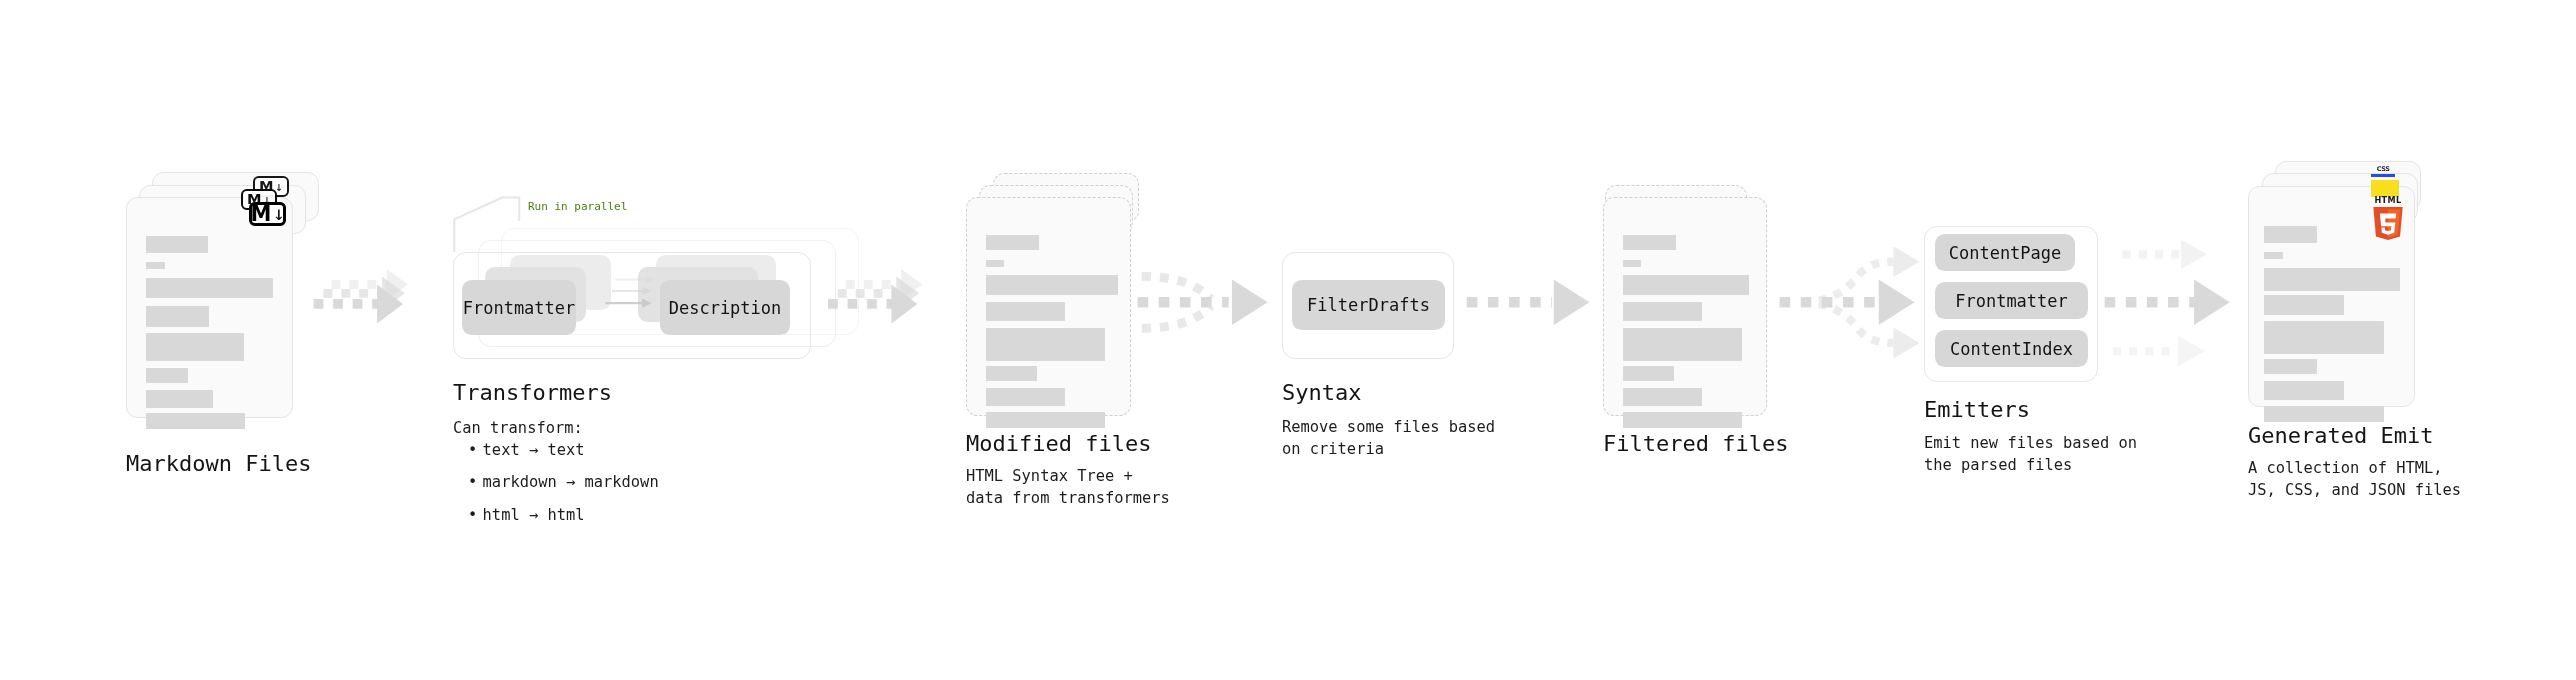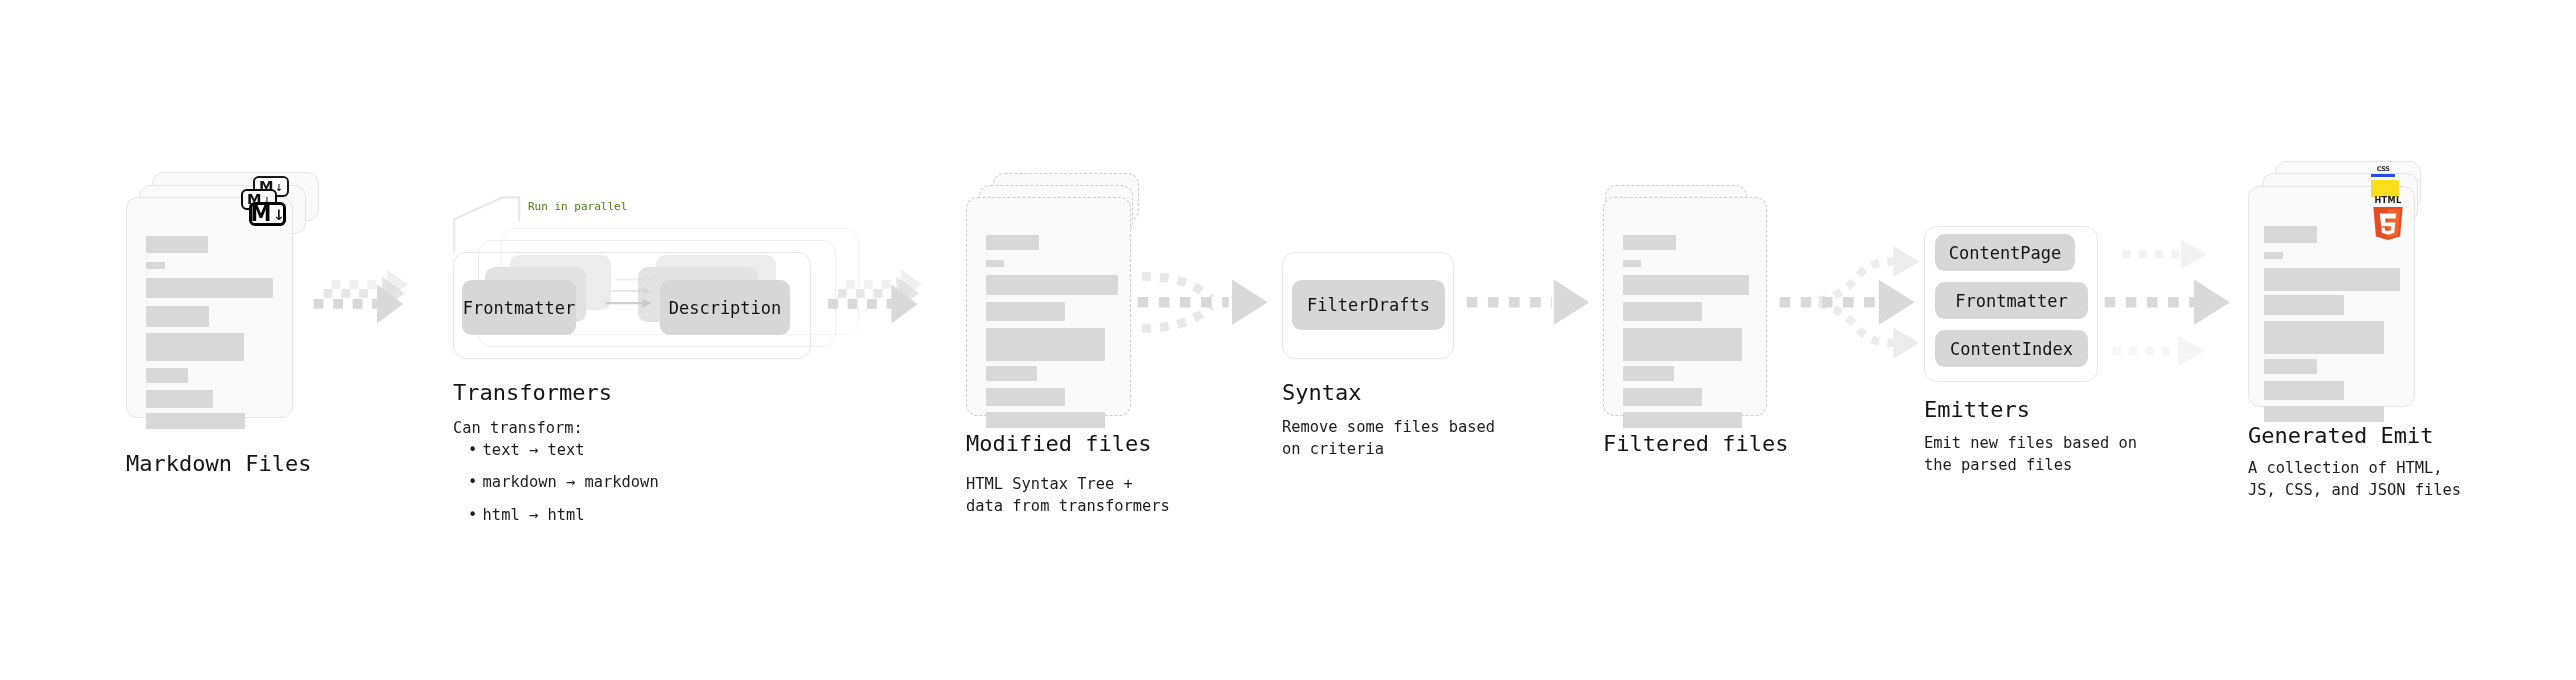--- a/index.html
+++ b/index.html
@@ -127,21 +127,21 @@
       <div class="bar" style="left:18.7px;top:37px;width:53px;height:15.4px;"></div>
       <div class="bar" style="left:18.7px;top:62px;width:18.7px;height:6.5px;"></div>
       <div class="bar" style="left:18.7px;top:77px;width:132px;height:19.5px;"></div>
       <div class="bar" style="left:18.7px;top:104px;width:79px;height:18.7px;"></div>
       <div class="bar" style="left:18.7px;top:130px;width:119px;height:32.5px;"></div>
       <div class="bar" style="left:18.7px;top:168px;width:51px;height:14.6px;"></div>
       <div class="bar" style="left:18.7px;top:190px;width:79px;height:18px;"></div>
       <div class="bar" style="left:18.7px;top:214px;width:119px;height:16.3px;"></div>
     </div>
     <div class="title" style="left:966px;top:431px;">Modified files</div>
-    <div class="sub" style="left:966px;top:465px;margin-top:8px;">HTML Syntax Tree +
+    <div class="sub" style="left:966px;top:465px;">HTML Syntax Tree +
 data from transformers</div>
   </div>
 
   <div>
     <div class="groupbox solidbg" style="left:1282px;top:252px;width:172px;height:107px;"></div>
     <div class="chip" style="left:1292px;top:280px;width:153px;height:50px;">FilterDrafts</div>
     <div class="title" style="left:1282px;top:380px;">Syntax</div>
     <div class="sub" style="left:1282px;top:416px;">Remove some files based
 on criteria</div>
   </div>

